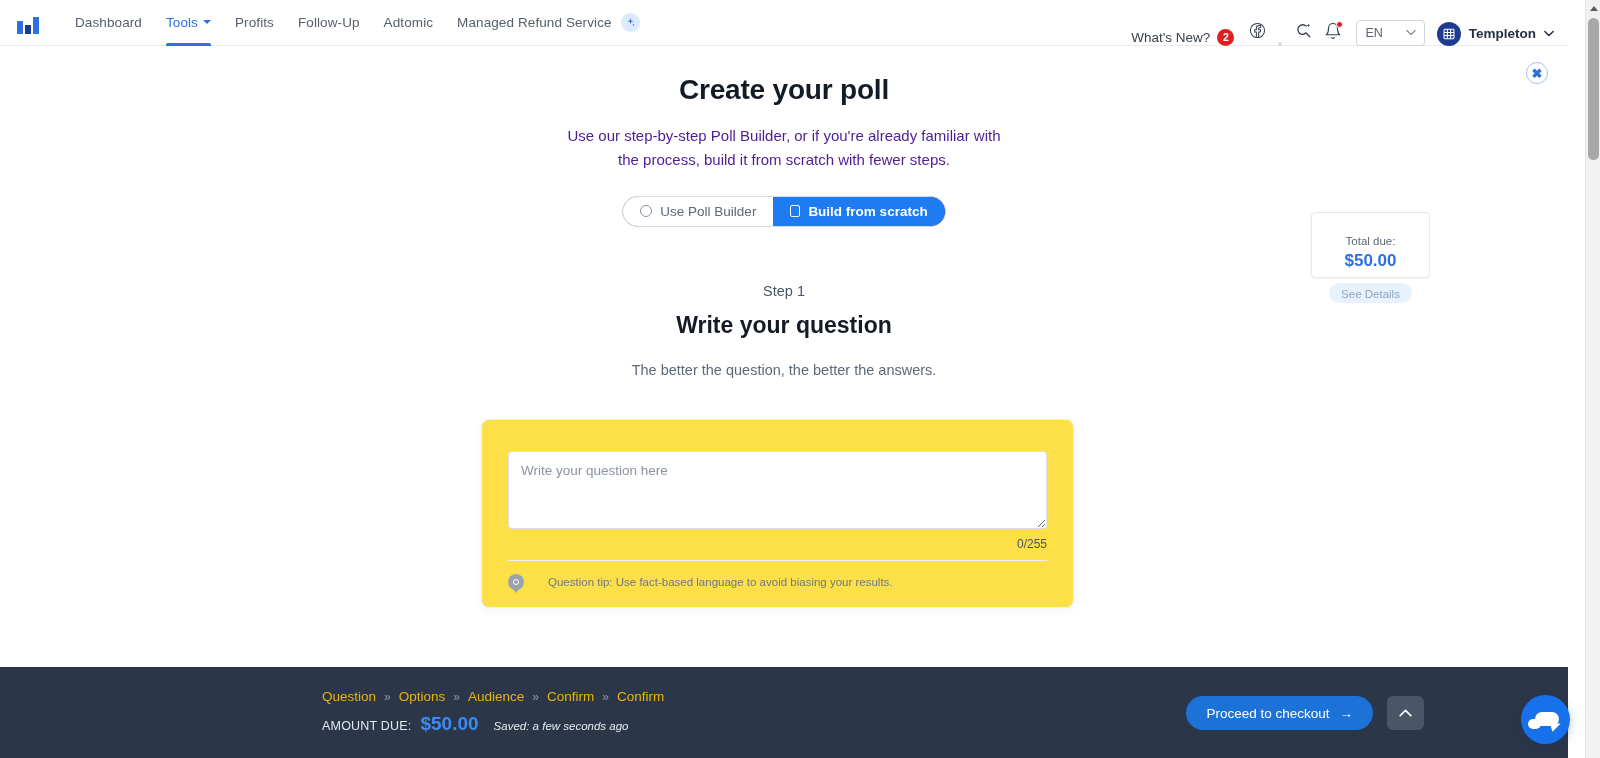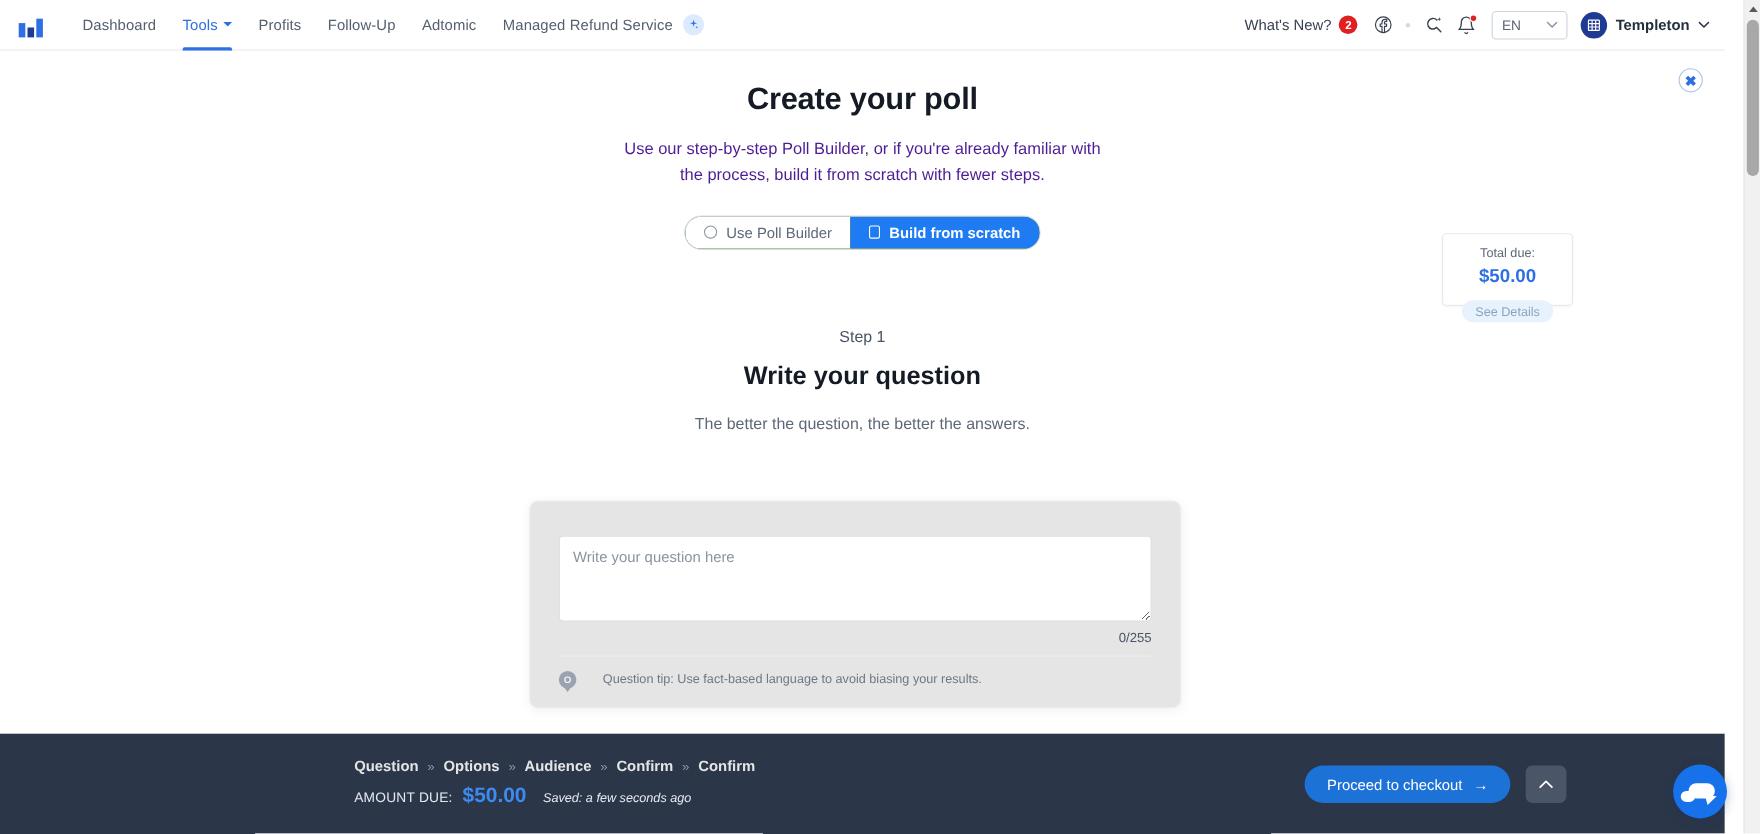--- a/index.html
+++ b/index.html
@@ -87,21 +87,21 @@
     color: #2f6fe4;
     font-size: 11px;
     margin-left: 6px;
     position: relative;
     top: 1px;
   }
 
   .nav-right {
     margin-left: auto;
     display:flex;
-    align-items:center;
+    align-items:flex-end;
     gap: 0px;
     padding-right: 14px;
     height: 46px;
   }
   .whats-new {
     display:flex; align-items:center; gap:7px;
     font-size: 13.5px;
     color: #38414f;
     cursor: pointer;
     margin-right: 8px;
@@ -229,21 +229,21 @@
     max-width: 440px;
   }
 
   .toggle-group {
     margin: 23px auto 0;
     display:inline-flex;
     align-items:stretch;
     border-radius: 19px;
     overflow: hidden;
     border: 1px solid #d3dae3;
-    background:#4d7c0f;
+    background:#be185d;
     height: 31px;
   }
   .toggle-opt {
     display:flex;
     align-items:center;
     gap: 8px;
     padding: 0 17px;
     font-size: 13.5px;
     color: #5d6977;
     cursor: pointer;
@@ -271,61 +271,60 @@
     position: absolute;
     top: 166px;
     left: 1311px;
     width: 119px;
     height: 66px;
     background: #ffffff;
     border: 1px solid #e4e9ef;
     border-radius: 4px;
     box-shadow: 0 1px 2px rgba(20,30,45,.05);
     text-align:center;
-    padding-top: 12px;
+    padding-top: 22px;
   }
   .total-due .lbl { font-size: 11.5px; color:#5d6977; }
   .total-due .amt { font-size: 17px; color:#2f6fe4; font-weight: 700; margin-top: 4px; }
   .see-details {
     margin: 12px auto 0;
     display:block;
     width: 83px;
     height: 20px;
     line-height: 20px;
     border-radius: 10px;
     background: #e8f2fd;
     color: #8aa5c4;
     font-size: 11.5px;
     cursor: pointer;
     border: none;
     font-family: inherit;
   }
 
   
-  .step-wrap { text-align:center; margin-top: 72px; }
+  .step-wrap { text-align:center; margin-top: 56px; }
   .step-label { font-size: 14.5px; color: #4a5563; }
   .step-title {
     margin: 13px 0 0;
     font-size: 23px;
     font-weight: 700;
     color: #141b25;
   }
   .step-sub { margin-top: 23px; font-size: 14.5px; color: #5d6977; }
 
   
   .q-card {
     position:absolute;
     left: 481px;
     top: 373px;
     width: 593px;
-    background: #e5e5e5;
+    background: #fde047;
     border: 1px solid #eceff3;
     border-radius: 8px;
     box-shadow: 0 2px 10px rgba(24,39,75,.055);
-    margin-top: 36px;
   }
   .q-body { padding: 31px 26px 0; }
   .q-textarea {
     display:block;
     width: 100%;
     height: 78px;
     border: 1px solid #d9dfe6;
     border-radius: 4px;
     padding: 11px 12px;
     font-size: 13.5px;
@@ -389,21 +388,21 @@
   }
   .crumbs {
     position:absolute;
     left: 322px;
     top: 22px;
     display:flex;
     align-items:center;
     gap: 8px;
     font-size: 13.5px;
   }
-  .crumbs a { color: #e5e5e5; text-decoration:none; cursor:pointer;font-weight:bold; }
+  .crumbs a { color: #eab308; text-decoration:none; cursor:pointer; }
   .crumbs .sep { color: #8d99ab; font-size: 12px; }
   .amt-row {
     position:absolute;
     left: 322px;
     top: 46px;
     display:flex;
     align-items: baseline;
     gap: 9px;
   }
   .amt-row .amount-label {

